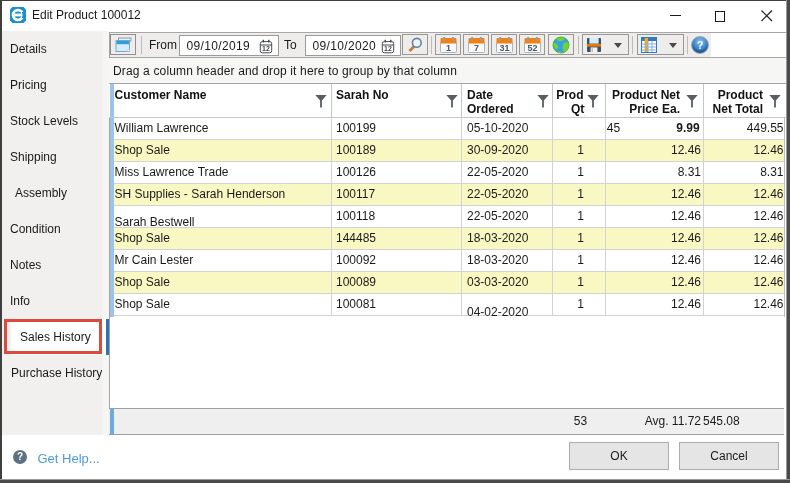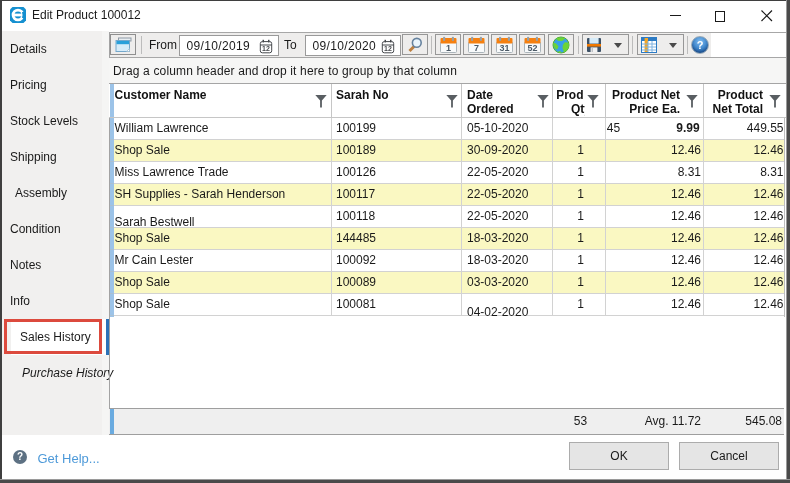--- a/index.html
+++ b/index.html
@@ -42,21 +42,21 @@
   <div class="abs" style="left:102px; top:31px; width:6.5px; height:404px; background:#f5f5f4;"></div>
   <div class="navitem" style="top:31px; left:1px;">Details</div>
   <div class="navitem" style="top:67px; left:1px;">Pricing</div>
   <div class="navitem" style="top:103px; left:1px;">Stock Levels</div>
   <div class="navitem" style="top:139px; left:1px;">Shipping</div>
   <div class="navitem" style="top:175px; left:6px;">Assembly</div>
   <div class="navitem" style="top:211px; left:1px;">Condition</div>
   <div class="navitem" style="top:247px; left:1px;">Notes</div>
   <div class="navitem" style="top:283px; left:1px;">Info</div>
   <div class="navitem" style="top:319px; left:1px; background:#fff;margin-left:10px;">Sales History</div>
-  <div class="navitem" style="top:355px; left:13px;font-style:italic;">Purchase History</div>
+  <div class="navitem" style="top:355px; left:2px;">Purchase History</div>
 
   <div class="abs" style="left:4px; top:319px; width:98px; height:35px; border:3px solid #dc4a3d;"></div>
 
   <div class="abs" style="left:106px; top:319px; width:3.2px; height:36px; background:#2d72b7;"></div>
 
   <div class="abs" style="left:13px; top:450px; width:14px; height:14px; border-radius:50%; background:#5d7183; color:#fff; font-size:10px; font-weight:bold; text-align:center; line-height:14px;">?</div>
   <div class="abs" style="left:37.5px; top:451px; font-size:13px; color:#4e9ad9;">Get Help...</div>
 
   <div class="abs" style="left:109px; top:32px; width:677px; height:26px; background:#fff; border-top:1px solid #a7a7a7; border-bottom:1px solid #a7a7a7;"></div>
   <div class="abs" style="left:109px; top:33px; width:602px; height:24px; background:#eeedec;"></div>
@@ -305,21 +305,21 @@
       <div class="vline" style="left:605px; top:84px; height:33px; background:#c6c6c6;"></div>
       <div class="vline" style="left:605px; top:118px; height:198px;"></div>
       <div class="vline" style="left:703px; top:84px; height:33px; background:#c6c6c6;"></div>
       <div class="vline" style="left:703px; top:118px; height:198px;"></div>
     </div>
 
   <div class="abs" style="left:109px; top:408px; width:675px; height:26.5px; background:#efefef; border-top:1px solid #9e9e9e; border-bottom:1px solid #9e9e9e;"></div>
   <div class="abs" style="left:110px; top:409px; width:3.8px; height:24.5px; background:#6aabe0;"></div>
   <div class="cell" style="left:554px; top:411px; width:53px; text-align:center;">53</div>
   <div class="cell" style="left:605px; top:411px; width:96px; text-align:right;">Avg. 11.72</div>
-  <div class="cell" style="left:703px; top:411px; width:79px; text-align:right;">545.08</div>
+  <div class="cell" style="left:703px; top:411px; width:79px; ">545.08</div>
 
   <div class="btn" style="left:569px;">OK</div>
   <div class="btn" style="left:679px;">Cancel</div>
 
   <div class="abs" style="left:0; top:0; width:790px; height:1px; background:#3f3f3f;"></div>
   <div class="abs" style="left:0; top:0; width:1.5px; height:483px; background:#3f3f3f;"></div>
   <div class="abs" style="left:785.5px; top:0; width:1px; height:483px; background:#9a9a9a;"></div>
   <div class="abs" style="left:786.5px; top:0; width:3.5px; height:483px; background:#4a4a4a;"></div>
   <div class="abs" style="left:0; top:478.5px; width:790px; height:1.5px; background:#9a9a9a;"></div>
   <div class="abs" style="left:0; top:480px; width:790px; height:3px; background:#4a4a4a;"></div>

